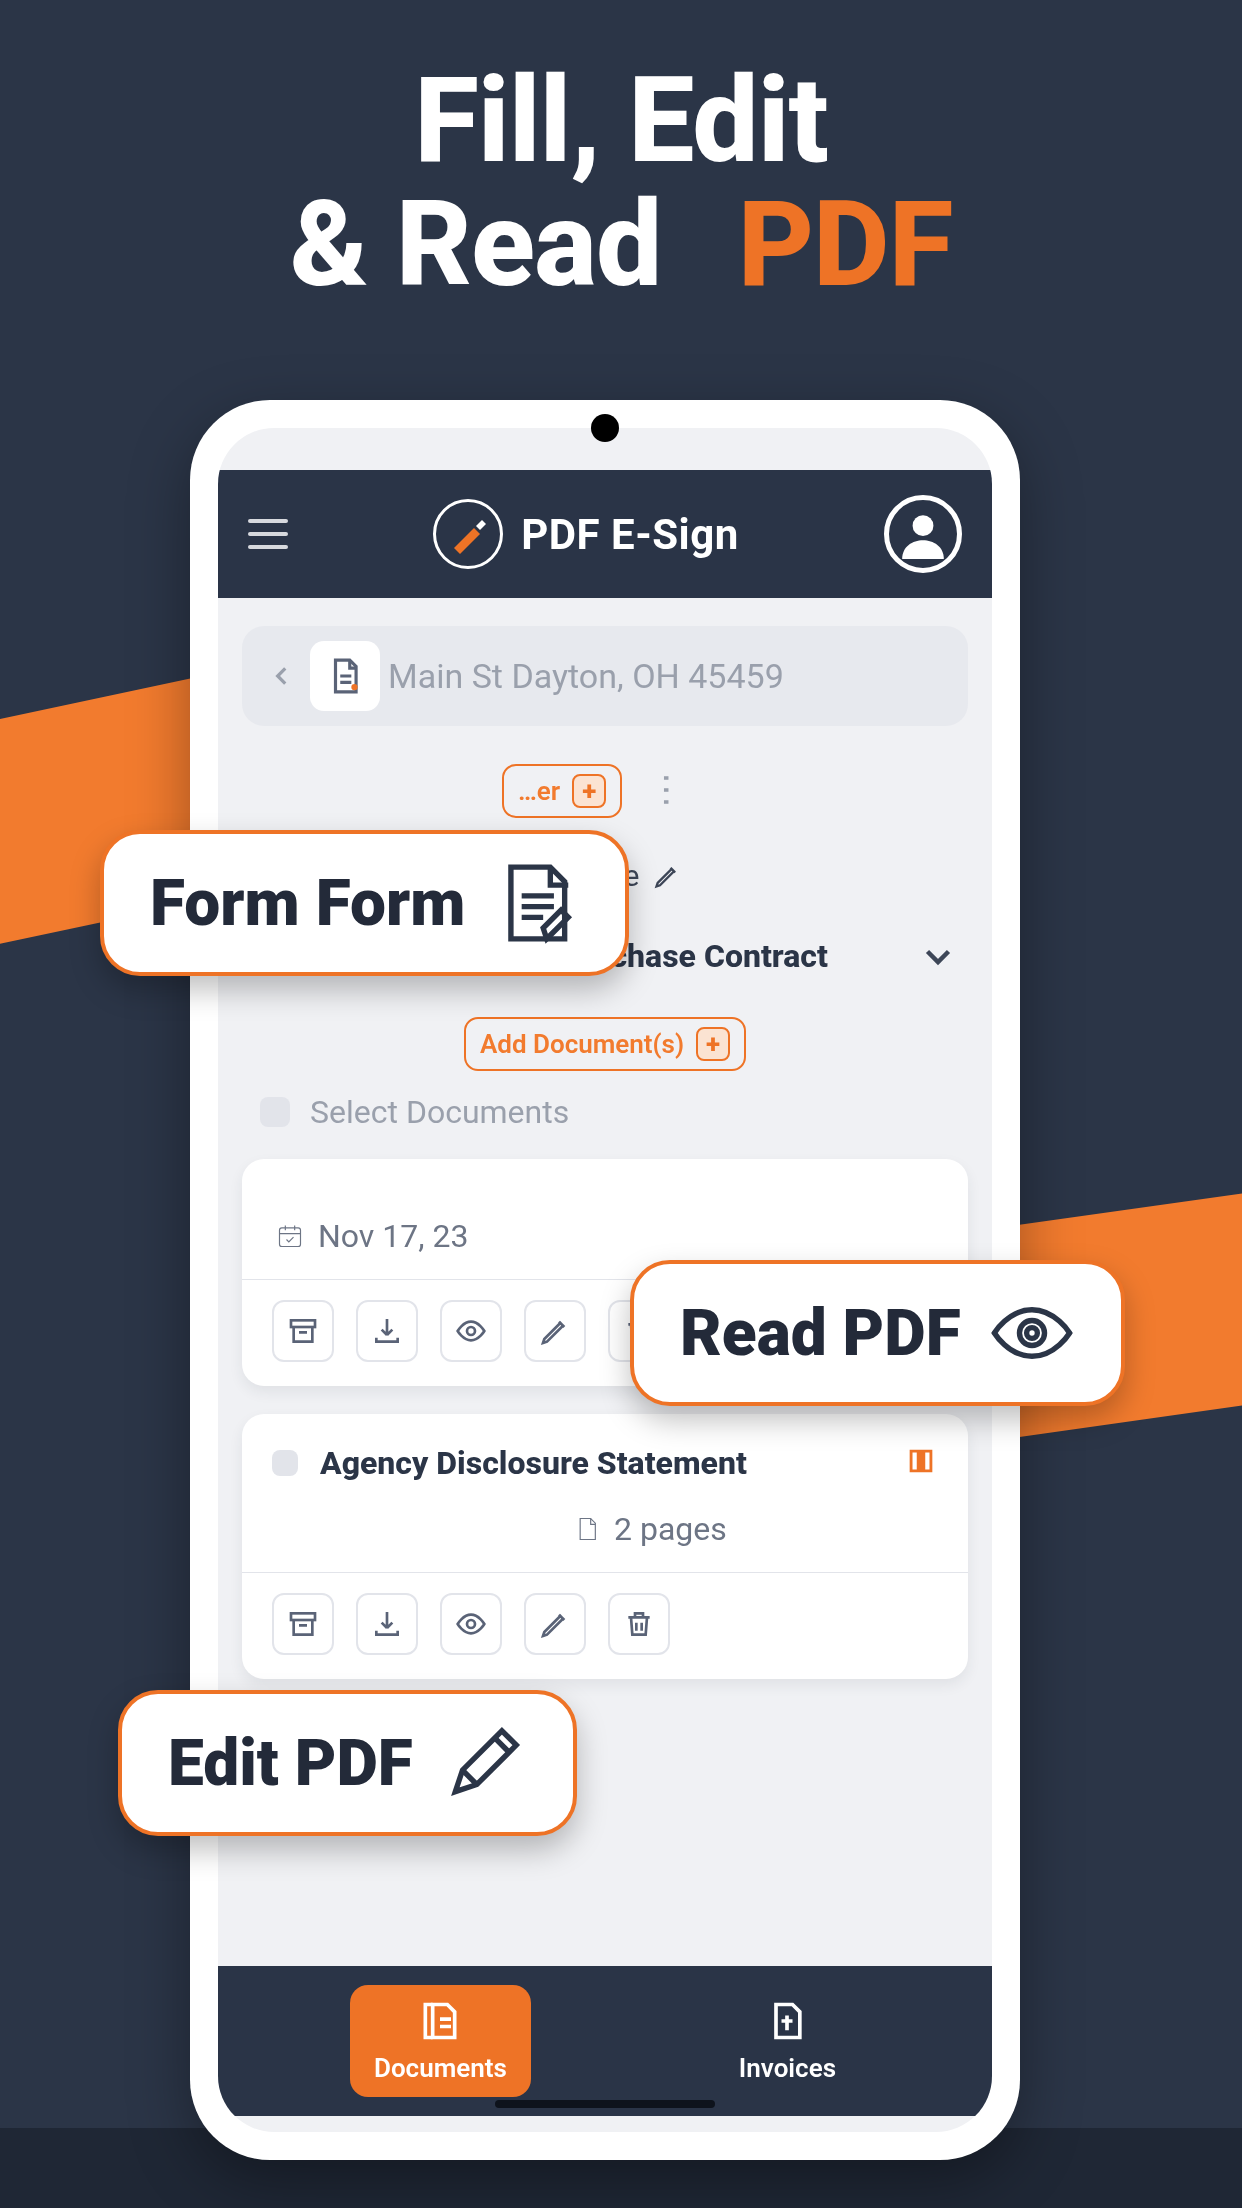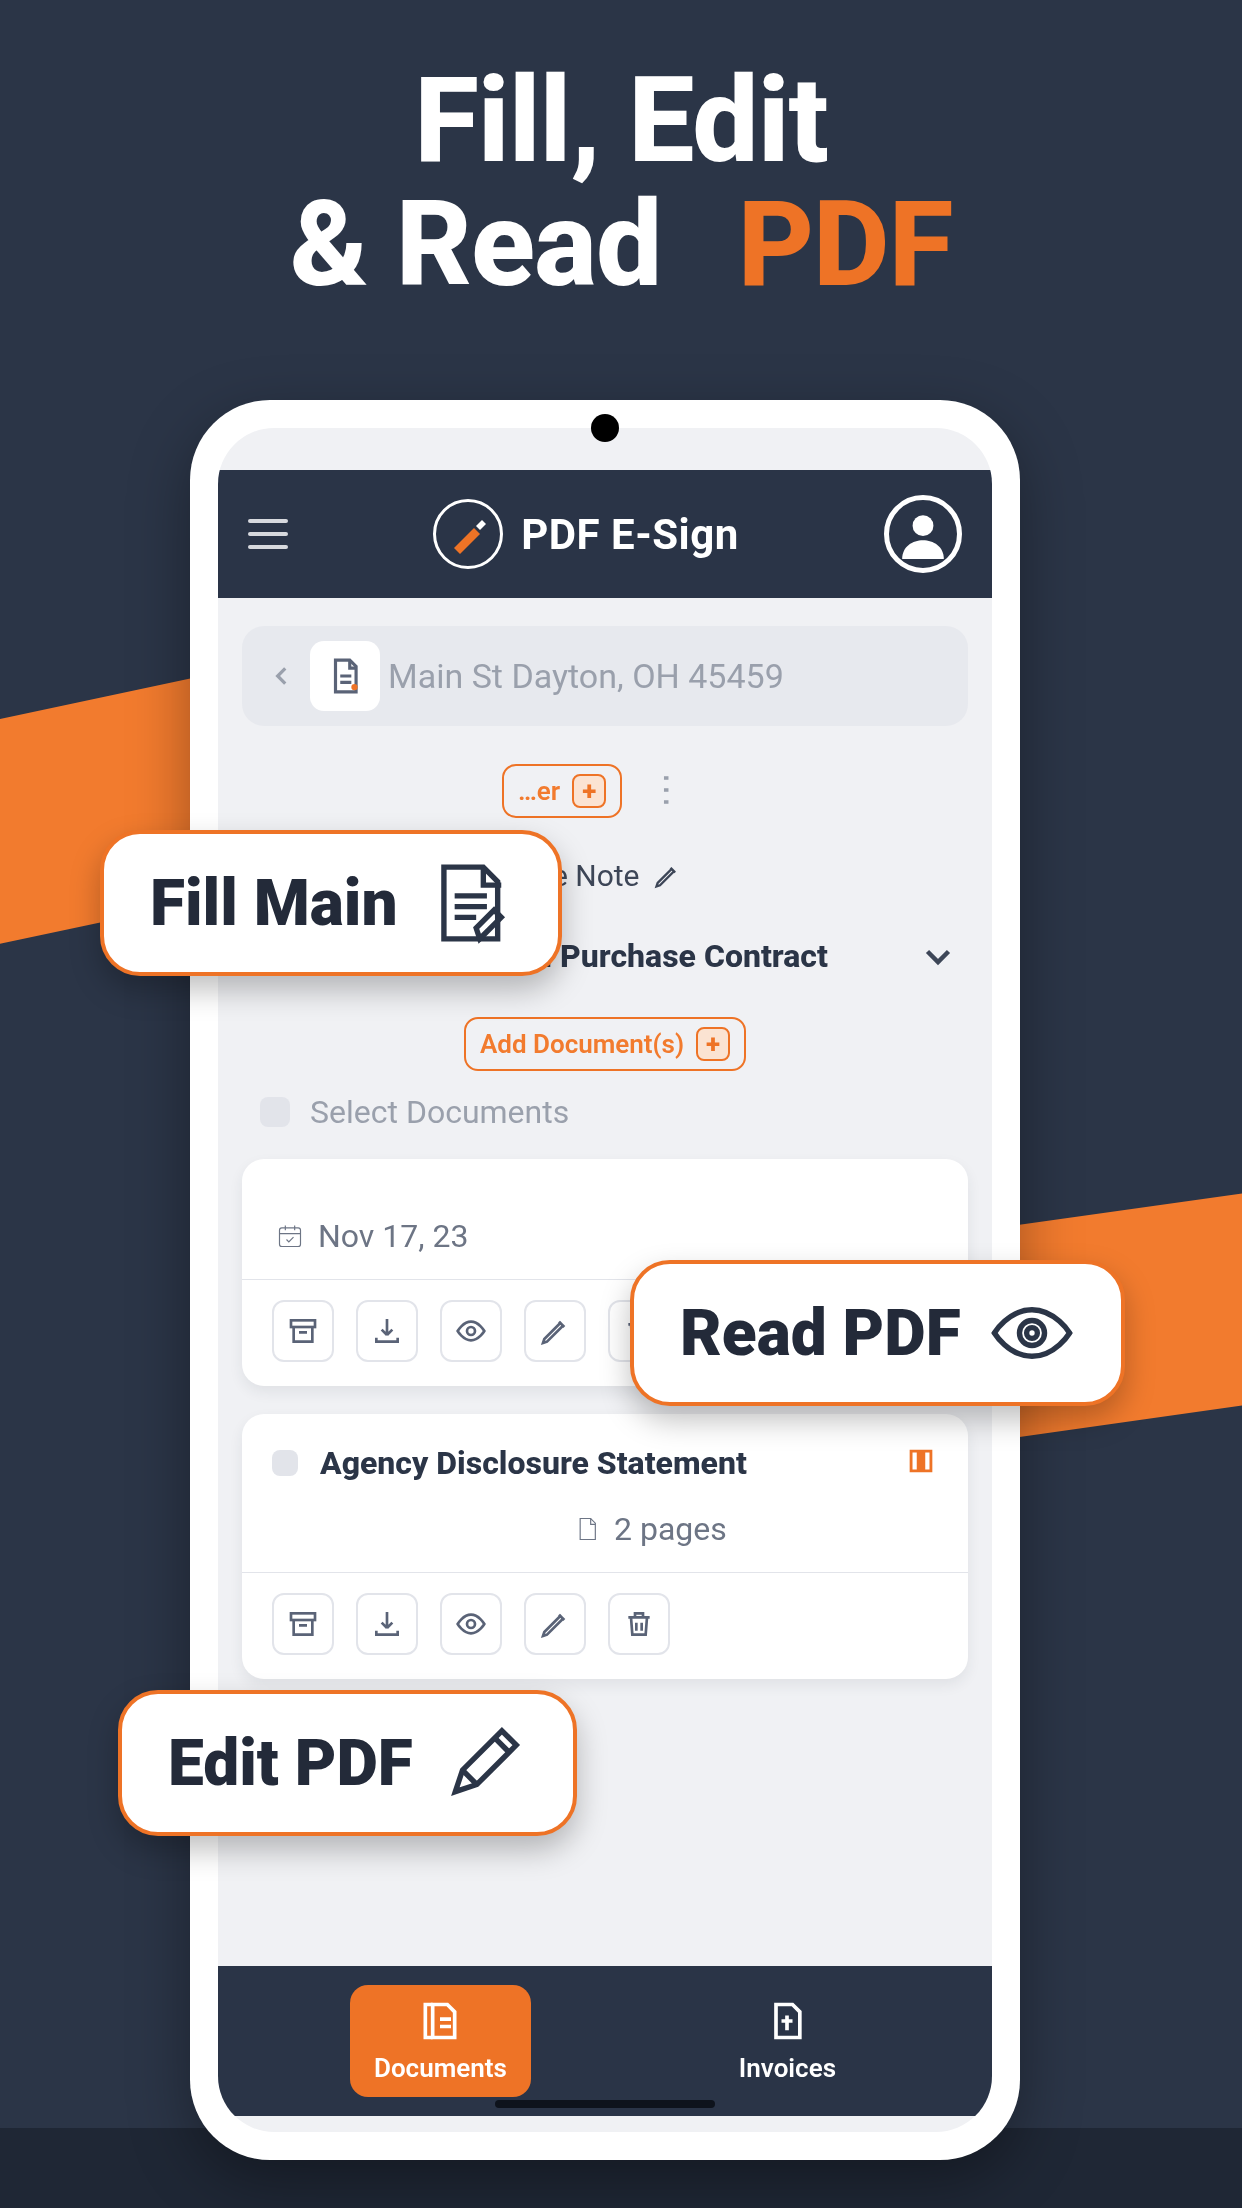--- a/index.html
+++ b/index.html
@@ -326,21 +326,21 @@
           </svg>
         <span>Invoices</span>
       </div>
       <div class="home-ind"></div>
     </div>
 
   </div>
 </div>
 
 <div class="callout c1">
-  <span class="lbl">Fill Main</span>
+  <span class="lbl">Form Form</span>
   <svg viewBox="0 0 48 48">
     <path d="M10 4h22l8 8v32H10z"></path>
       <path d="M32 4v10h10"></path>
     <path d="M16 20h18M16 26h18M16 32h12"></path>
     <path d="M30 44l-2-6 10-10 4 4-10 10z"></path>
   </svg>
 </div>
 
 <div class="callout c2">
   <span class="lbl">Read PDF</span>

